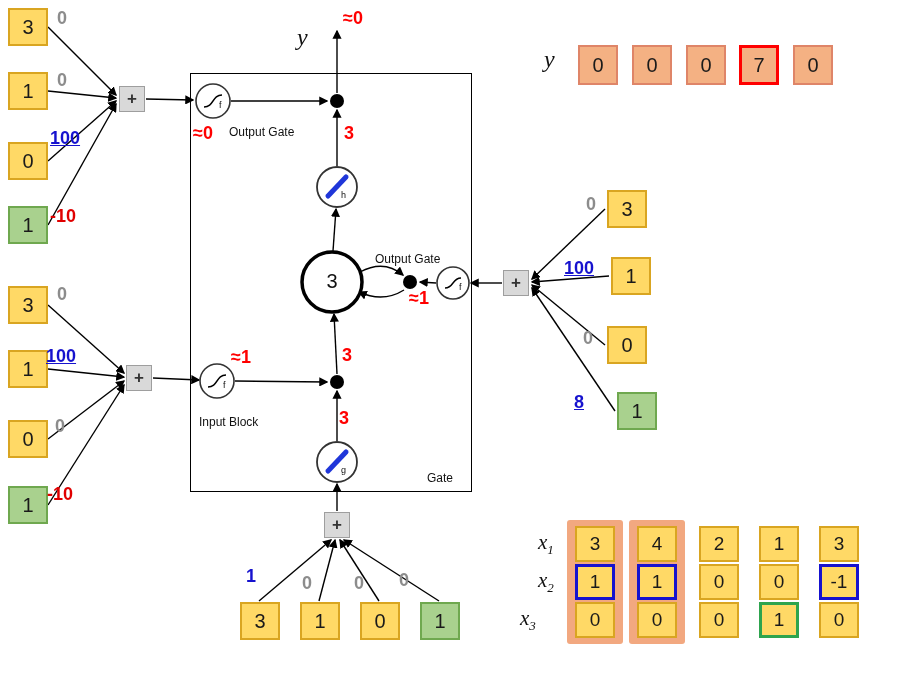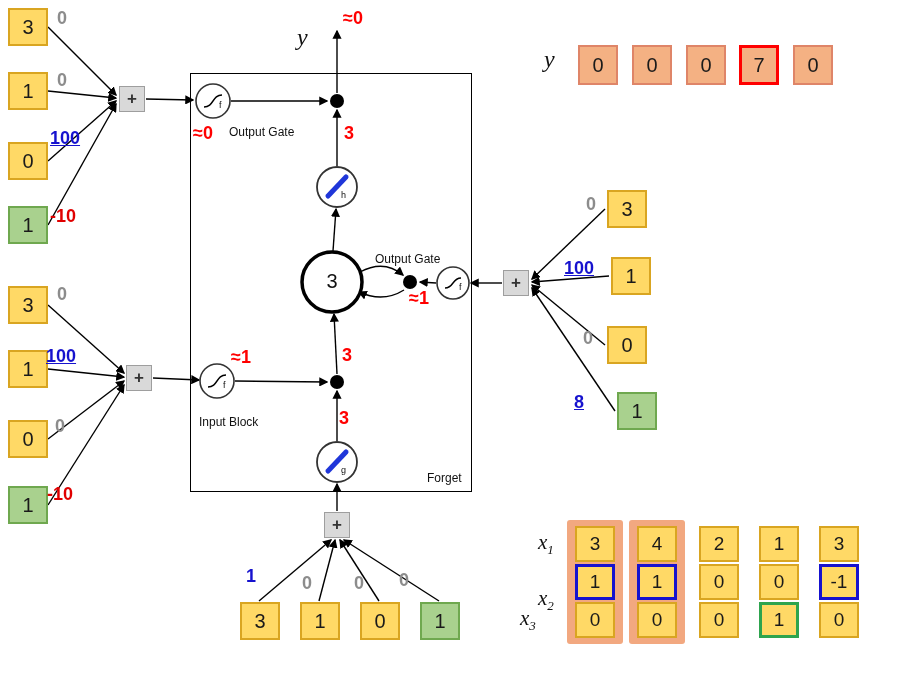--- a/index.html
+++ b/index.html
@@ -122,21 +122,21 @@
       <circle cx="337" cy="462" r="20" fill="#fff" stroke="#333" stroke-width="1.8"></circle>
       <line x1="328" y1="471" x2="346" y2="452" style="stroke:var(--activation-blue,#1F36D9)" stroke-width="5" stroke-linecap="round"></line>
     </g>
     <circle cx="332" cy="282" r="30" fill="#fff" stroke="#000" stroke-width="3.5"></circle>
     <circle cx="337" cy="101" r="7" fill="#000"></circle>
     <circle cx="410" cy="282" r="7" fill="#000"></circle>
     <circle cx="337" cy="382" r="7" fill="#000"></circle>
   </svg>
 
   <div class="blockrect"></div>
-  <div class="blocklabel" style="left:427px;top:471px">Forget</div>
+  <div class="blocklabel" style="left:427px;top:471px">Gate</div>
 
   <div class="vbox yellow" style="left:8px;top:8px">3</div>
   <div class="vbox yellow" style="left:8px;top:72px">1</div>
   <div class="vbox yellow" style="left:8px;top:142px">0</div>
   <div class="vbox green" style="left:8px;top:206px">1</div>
   <div class="wt gray" style="left:57px;top:8px">0</div>
   <div class="wt gray" style="left:57px;top:70px">0</div>
   <div class="wt blue u" style="left:50px;top:128px">100</div>
   <div class="wt red" style="left:50px;top:206px">-10</div>
   <div class="plusbox" style="left:119px;top:86px">+</div>
@@ -198,21 +198,21 @@
   <div class="ybox" style="left:578px;top:45px">0</div>
   <div class="ybox" style="left:632px;top:45px">0</div>
   <div class="ybox" style="left:686px;top:45px">0</div>
   <div class="ybox hl" style="left:739px;top:45px">7</div>
   <div class="ybox" style="left:793px;top:45px">0</div>
 
   <div class="xpanel" style="left:567px;top:520px"></div>
   <div class="xpanel" style="left:629px;top:520px"></div>
 
   <div class="xrowlabel" style="left:538px;top:530px"><span>x</span><sub>1</sub></div>
-  <div class="xrowlabel" style="left:538px;top:586px"><span>x</span><sub>2</sub></div>
+  <div class="xrowlabel" style="left:538px;top:568px"><span>x</span><sub>2</sub></div>
   <div class="xrowlabel" style="left:520px;top:606px"><span>x</span><sub>3</sub></div>
 
   <div class="xbox" style="left:575px;top:526px">3</div>
   <div class="xbox hl-blue" style="left:575px;top:564px">1</div>
   <div class="xbox" style="left:575px;top:602px">0</div>
 
   <div class="xbox" style="left:637px;top:526px">4</div>
   <div class="xbox hl-blue" style="left:637px;top:564px">1</div>
   <div class="xbox" style="left:637px;top:602px">0</div>
 

